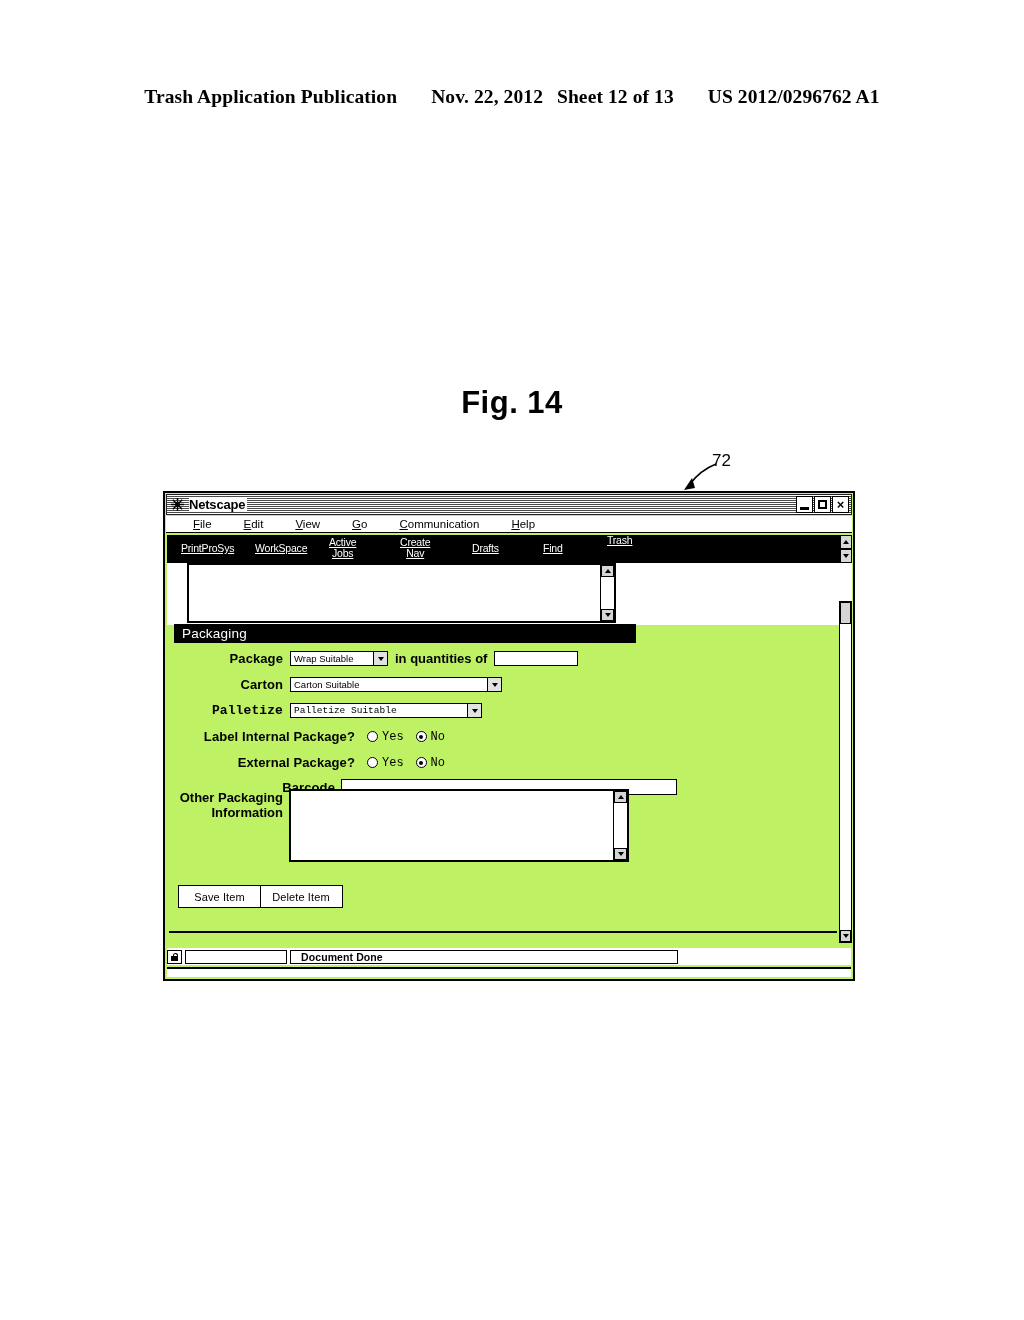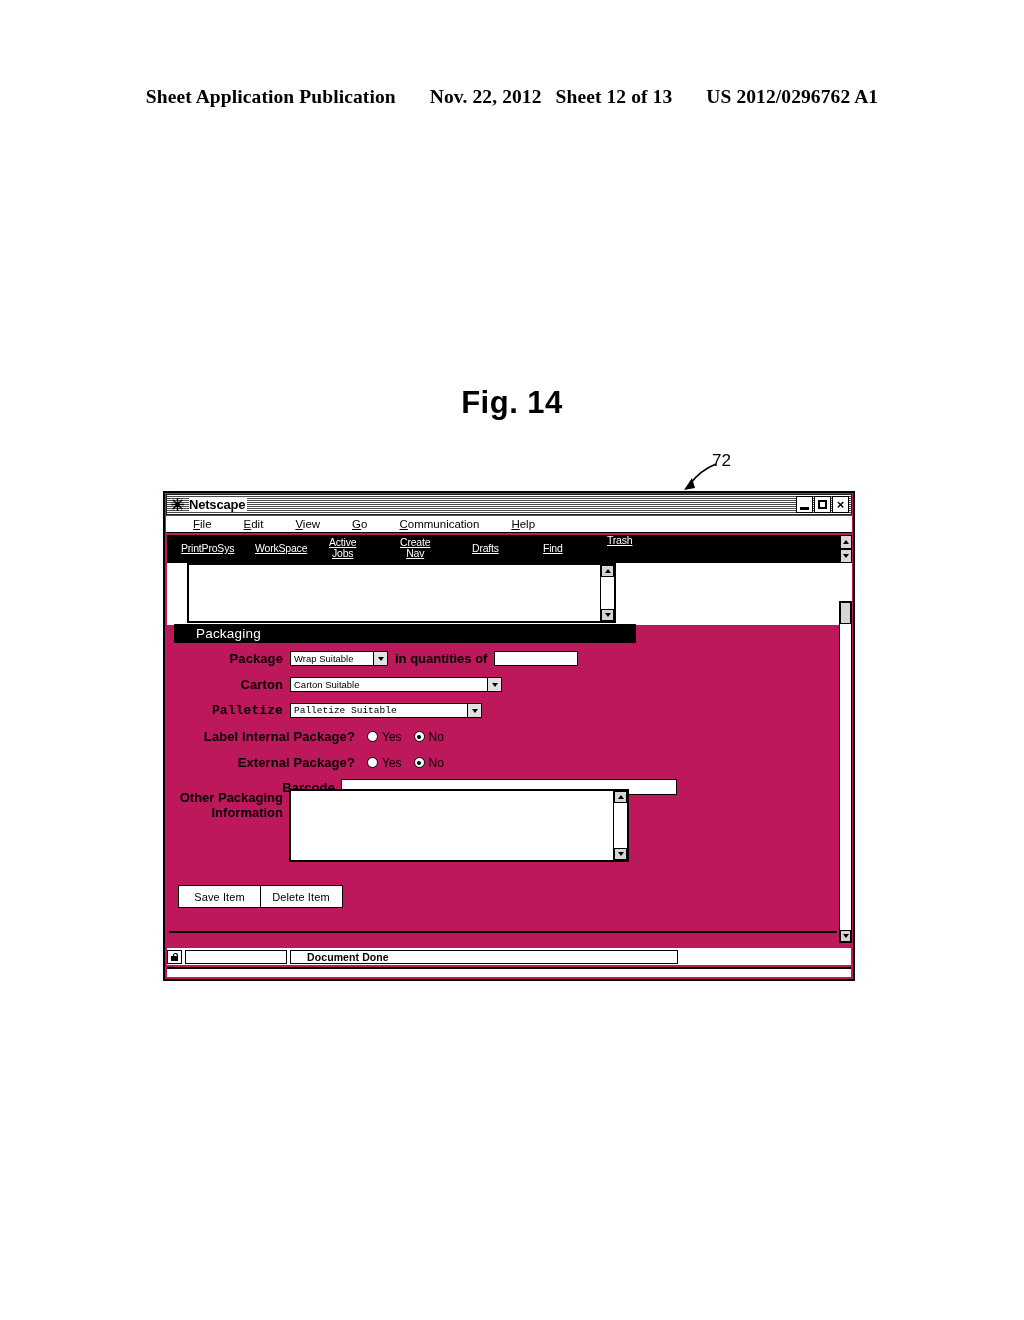--- a/index.html
+++ b/index.html
@@ -58,21 +58,21 @@
   #ref-195 { top: 669px; left: 652px; }
   .leader-svg { position: absolute; overflow: visible; }
 
   
   .browser-window {
     position: absolute;
     left: 163px;
     top: 491px;
     width: 692px;
     height: 490px;
-    background: #be185d;
+    background: #bef264;
     border: 2px solid #000;
     box-sizing: border-box;
   }
 
   
   .title-bar {
     position: relative;
     height: 21px;
     margin: 1px 1px 0 1px;
     border: 1px solid #222;
@@ -252,21 +252,21 @@
     position: absolute;
     left: 9px;
     top: 131px;
     width: 462px;
     height: 19px;
     background: #000;
     color: #fff;
     font-size: 13.5px;
     font-weight: normal;
     line-height: 19px;
-    padding-left: 22px;
+    padding-left: 8px;
     box-sizing: border-box;
     letter-spacing: 0.2px;
   }
 
   .form-area {
     position: absolute;
     left: 0; top: 152px;
     width: 100%;
   }
   .field-row {
@@ -325,21 +325,21 @@
 
   
   .txt {
     border: 1.5px solid #000;
     background: #fff;
     height: 15px;
     box-sizing: border-box;
   }
 
   
-  .radio-group { display: inline-flex; align-items: flex-end; }
+  .radio-group { display: inline-flex; align-items: flex-end; font-family: Liberation Mono, monospace; }
   .radio-opt {
     display: inline-flex;
     align-items: center;
     margin-left: 12px;
     font-size: 12px;
   }
   .radio {
     width: 11px; height: 11px;
     border: 1.5px solid #000;
     border-radius: 50%;
@@ -502,39 +502,39 @@
     border: 1.5px solid #000;
     background: #fff;
     box-sizing: border-box;
   }
   .status-slot.small { width: 102px; margin-right: 3px; }
   .status-slot.msg {
     flex: 0 0 auto;
     width: 388px;
     display: flex;
     align-items: center;
-    padding-left: 16px;
+    padding-left: 10px;
     font-size: 10.5px;
     font-weight: bold;
     letter-spacing: 0.1px;
   }
   .status-bottom-strip {
     position: absolute;
     left: 2px; right: 2px;
     bottom: 2px;
     height: 8px;
     border-top: 2px solid #000;
     background: #fff;
   }
 </style>
 </head>
 <body>
 
 <div class="patent-header">
-  <span class="seg">Sheet Application Publication</span><span class="gap-a"></span><span class="seg">Nov. 22, 2012</span><span class="gap-b"></span><span class="seg">Sheet 12 of 13</span><span class="gap-c"></span><span class="seg">US 2012/0296762 A1</span>
+  <span class="seg">Trash Application Publication</span><span class="gap-a"></span><span class="seg">Nov. 22, 2012</span><span class="gap-b"></span><span class="seg">Sheet 12 of 13</span><span class="gap-c"></span><span class="seg">US 2012/0296762 A1</span>
 </div>
 
 <div class="fig-caption">Fig. 14</div>
 
 <div class="ref-num" id="ref-72">72</div>
 <svg class="leader-svg" style="left:680px; top:458px; width:46px; height:38px;">
   <path d="M 36,6 C 26,10 16,18 10,26" stroke="#000" stroke-width="1.6" fill="none"></path>
   <polygon points="12,20 4,32 15,30" fill="#000"></polygon>
 </svg>
 

